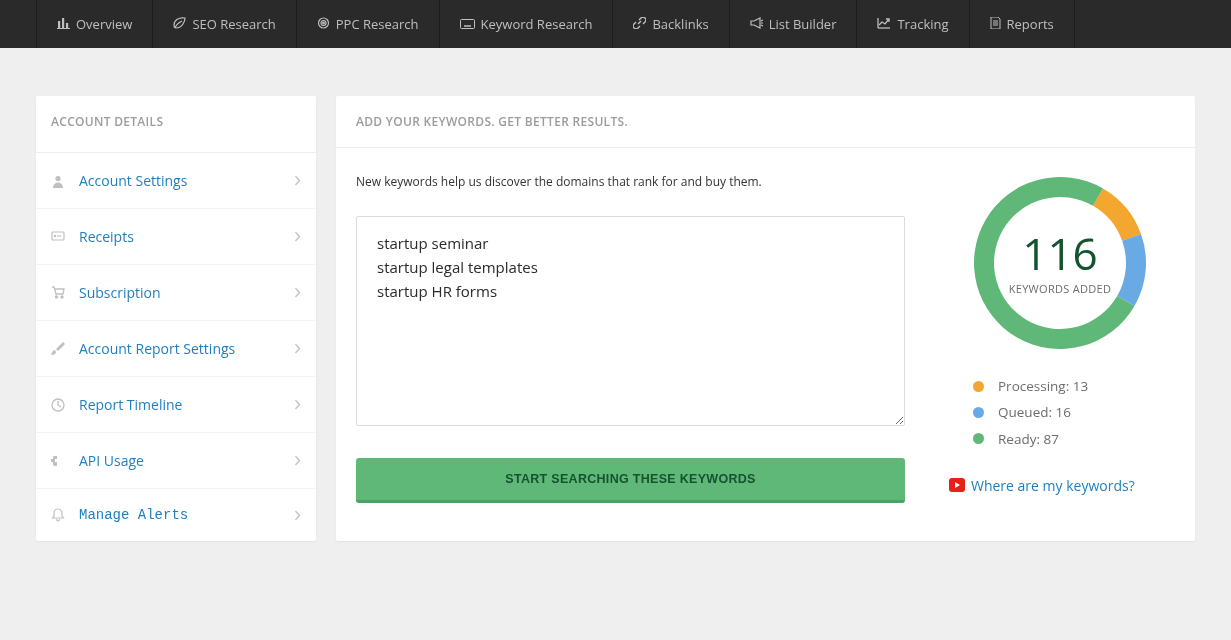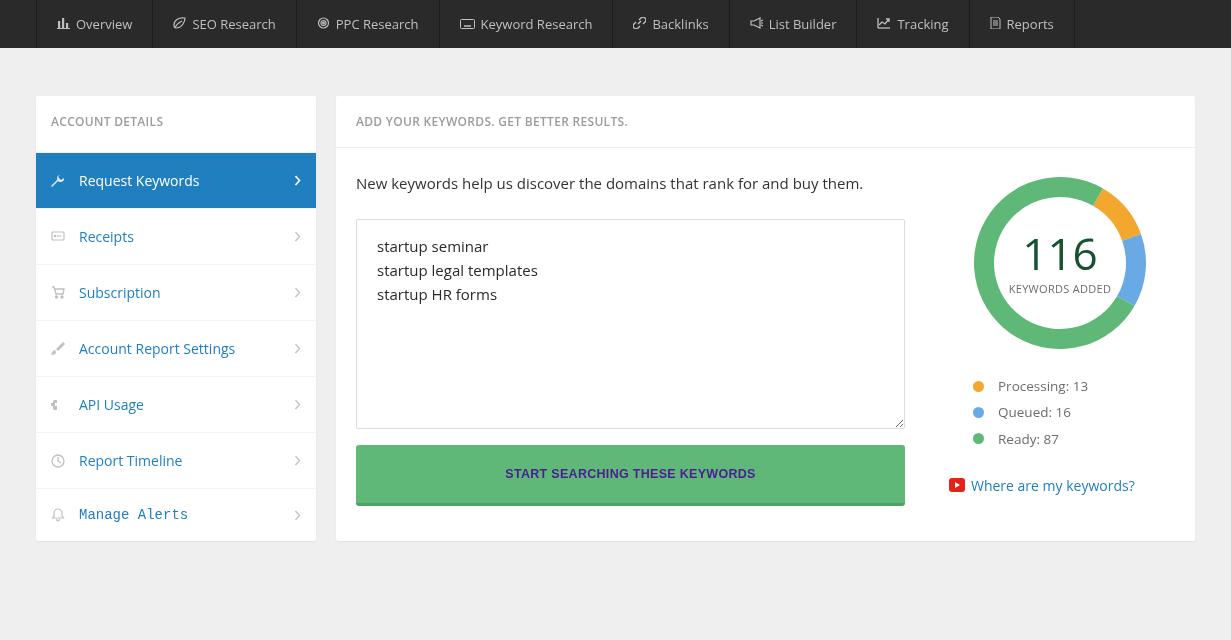--- a/index.html
+++ b/index.html
@@ -91,44 +91,44 @@
     border-bottom: 1px solid #eee;
   }
   .main-body {
     display: flex;
     padding: 25px 20px 30px 20px;
     gap: 40px;
   }
   .left-col { flex: 1; min-width: 0; }
   .right-col { width: 230px; flex: 0 0 230px; }
 
-  .intro-text { color: #333; font-size: 15px; margin-bottom: 26px; }
+  .intro-text { color: #333; font-size: 12px; margin-bottom: 26px; }
 
   textarea.kw-area {
     width: 100%;
     height: 210px;
     border: 1px solid #dcdcdc;
     border-radius: 2px;
     padding: 14px 20px;
     font-size: 15px;
     font-family: inherit;
     color: #2a2a2a;
     resize: both;
     line-height: 1.6;
   }
 
   .search-btn {
-    margin-top: 12px;
+    margin-top: 28px;
     width: 100%;
     background: #5fb878;
-    color: #4c1d95;
+    color: #14532d;
     border: none;
     border-bottom: 3px solid #4aa362;
     border-radius: 3px;
-    padding: 22px 0;
+    padding: 14px 0;
     font-size: 12.5px;
     font-weight: 700;
     letter-spacing: .3px;
     cursor: pointer;
   }
 
   
   .donut-wrap {
     position: relative;
     width: 180px; height: 180px;
@@ -221,27 +221,28 @@
         </svg></span>
     <span>Reports</span>
   </div>
 </div>
 
 <div class="content">
 
   <div class="sidebar">
     <div class="sidebar-header">ACCOUNT DETAILS</div>
 
-    <div class="side-item active">
+    <div class="side-item">
       <span class="s-icon">
           <svg width="14" height="14" viewBox="0 0 14 14" fill="currentColor">
-            <path d="M13 4 A3.5 3.5 0 1 1 9 1 L7 3 L10 6 Z M7.5 6.5 L1 13 L0 12 L6.5 5.5 Z"></path>
-          </svg>
-        </span>
-      <span class="s-label">Request Keywords</span>
+            <circle cx="7" cy="4.5" r="2.6"></circle>
+            <path d="M2 14 C2 10 5 8.5 7 8.5 C9 8.5 12 10 12 14 Z"></path>
+          </svg>
+        </span>
+      <span class="s-label">Account Settings</span>
       <span class="chev">
           <svg width="7" height="11" viewBox="0 0 7 11" fill="none" stroke="currentColor" stroke-width="1.6">
             <polyline points="1.5,1 5.5,5.5 1.5,10"></polyline>
           </svg>
         </span>
     </div>
     <div class="side-item">
       <span class="s-icon">
           <svg width="14" height="12" viewBox="0 0 14 12" fill="none" stroke="currentColor" stroke-width="1.2">
             <rect x="1" y="1" width="12" height="8" rx="1"></rect>
@@ -279,39 +280,39 @@
         </span>
       <span class="s-label">Account Report Settings</span>
       <span class="chev">
           <svg width="7" height="11" viewBox="0 0 7 11" fill="none" stroke="currentColor" stroke-width="1.6">
             <polyline points="1.5,1 5.5,5.5 1.5,10"></polyline>
           </svg>
         </span>
     </div>
     <div class="side-item">
       <span class="s-icon">
-          <svg width="14" height="14" viewBox="0 0 14 14" fill="currentColor">
-            <path d="M6 2 L6 5 L4 5 L4 8 L6 8 L6 12 L4 12 C2 12 2 10 2 9 L2 8 L0 8 L0 5 L2 5 L2 4 C2 2 3 2 4 2 Z"></path>
-          </svg>
-        </span>
-      <span class="s-label">API Usage</span>
-      <span class="chev">
-          <svg width="7" height="11" viewBox="0 0 7 11" fill="none" stroke="currentColor" stroke-width="1.6">
-            <polyline points="1.5,1 5.5,5.5 1.5,10"></polyline>
-          </svg>
-        </span>
-    </div>
-    <div class="side-item">
-      <span class="s-icon">
           <svg width="14" height="14" viewBox="0 0 14 14" fill="none" stroke="currentColor" stroke-width="1.3">
             <circle cx="7" cy="7" r="6"></circle>
             <polyline points="7,3 7,7 10,9"></polyline>
           </svg>
         </span>
       <span class="s-label">Report Timeline</span>
+      <span class="chev">
+          <svg width="7" height="11" viewBox="0 0 7 11" fill="none" stroke="currentColor" stroke-width="1.6">
+            <polyline points="1.5,1 5.5,5.5 1.5,10"></polyline>
+          </svg>
+        </span>
+    </div>
+    <div class="side-item">
+      <span class="s-icon">
+          <svg width="14" height="14" viewBox="0 0 14 14" fill="currentColor">
+            <path d="M6 2 L6 5 L4 5 L4 8 L6 8 L6 12 L4 12 C2 12 2 10 2 9 L2 8 L0 8 L0 5 L2 5 L2 4 C2 2 3 2 4 2 Z"></path>
+          </svg>
+        </span>
+      <span class="s-label">API Usage</span>
       <span class="chev">
           <svg width="7" height="11" viewBox="0 0 7 11" fill="none" stroke="currentColor" stroke-width="1.6">
             <polyline points="1.5,1 5.5,5.5 1.5,10"></polyline>
           </svg>
         </span>
     </div>
     <div class="side-item">
       <span class="s-icon">
           <svg width="14" height="14" viewBox="0 0 14 14" fill="none" stroke="currentColor" stroke-width="1.2">
             <path d="M7 1 C4 1 3 3 3 6 L3 8 L1.5 10 L12.5 10 L11 8 L11 6 C11 3 10 1 7 1 Z"></path>

